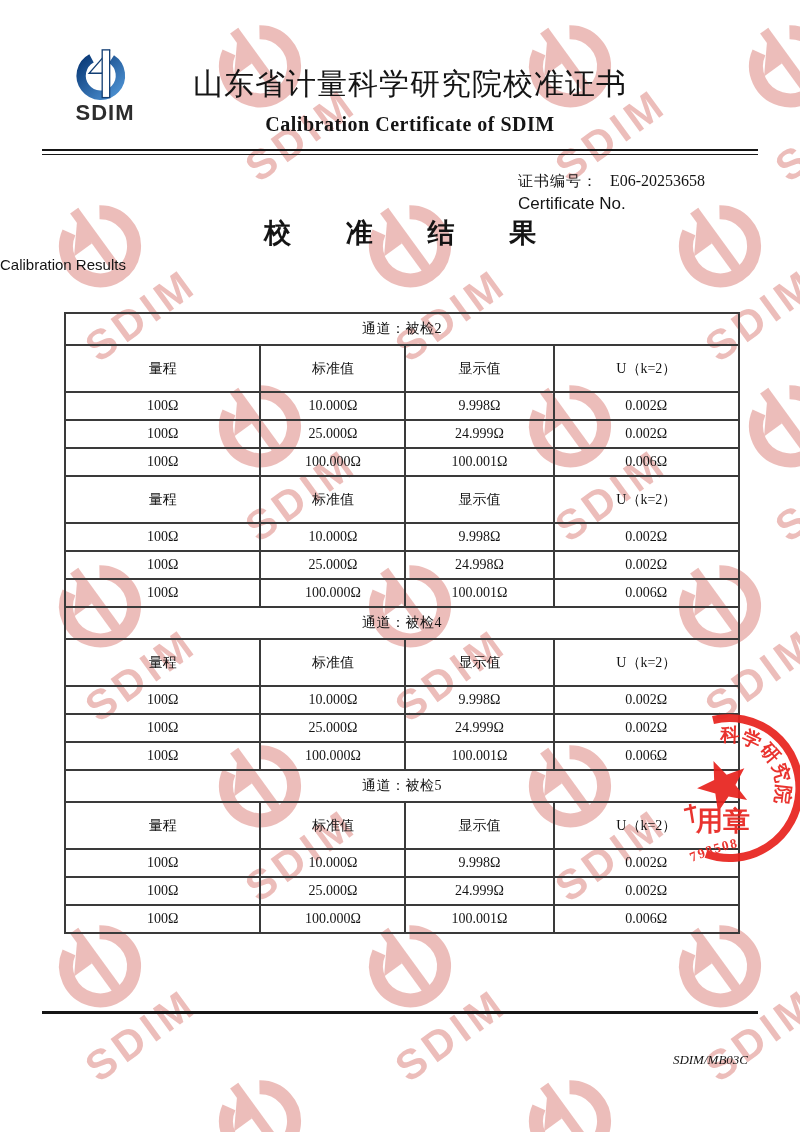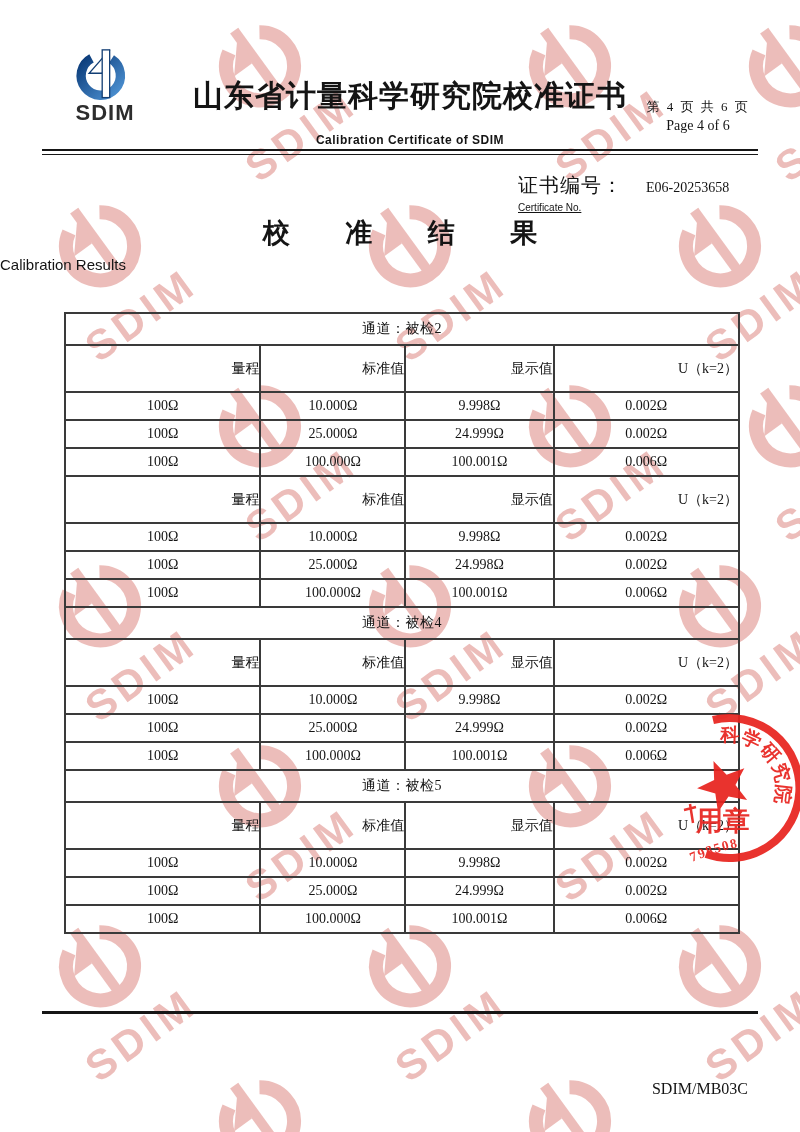--- a/index.html
+++ b/index.html
@@ -10,56 +10,56 @@
   }
   
   .wm-layer { position:absolute; inset:0; z-index:0; }
   .wm { position:absolute; width:220px; height:220px; }
   
   .logo { position:absolute; left:64px; top:48px; width:82px; text-align:center; z-index:2; }
   .logo svg { width:64px; height:58px; display:block; margin:0 auto; }
   .logo-text { font-family:"Liberation Sans","DejaVu Sans",sans-serif; font-weight:bold;
                font-size:22px; letter-spacing:1px; color:#2d2d2d; margin-top:-6px; }
   .titles { position:absolute; left:150px; top:60px; width:520px; text-align:center; z-index:2; }
-  .title-zh { font-size:30px; font-weight:bold; letter-spacing:1px; margin:16px; white-space:nowrap; }
-  .title-en { font-family:Liberation Sans, sans-serif; font-size:12px;
+  .title-zh { font-size:30px; font-weight:normal; letter-spacing:1px; margin:4px; white-space:nowrap; }
+  .title-en { font-family:Liberation Serif, serif; font-size:20px;
               font-weight:bold; margin:8px 0 0; letter-spacing:.5px; }
   .pageinfo { position:absolute; right:42px; top:98px; width:120px; text-align:center; z-index:2; }
   .pageinfo-zh { font-size:13px; letter-spacing:2px; white-space:nowrap; }
   .pageinfo-en { font-size:14px; margin-top:2px; white-space:nowrap; }
   .double-rule { position:absolute; left:42px; top:149px; width:716px; height:3px;
                  border-top:2.5px solid #161616; border-bottom:1.5px solid #161616; z-index:2; }
   
   .cert-no { position:absolute; left:518px; top:172px; width:260px; z-index:2; }
-  .cert-label { font-size:20px; letter-spacing:1px; }
-  .cert-num  { font-size:14px; margin-left:23px; }
-  .cert-en { font-family:"Liberation Sans","DejaVu Sans",sans-serif; font-size:10px; margin-top:3px;text-decoration:underline; }
+  .cert-label { font-size:15px; letter-spacing:1px; }
+  .cert-num  { font-size:16px; margin-left:12px; }
+  .cert-en { font-family:"Liberation Sans","DejaVu Sans",sans-serif; font-size:17px; margin-top:3px; }
   
   .sec-title { position:absolute; left:0; top:215px; width:100%; text-align:center;
-               font-family:Liberation Sans, sans-serif; font-weight:bold;
+               font-family:Liberation Serif, serif; font-weight:bold;
                font-size:27px; letter-spacing:24px; text-indent:24px; z-index:2; }
   .sec-sub { position:absolute; left:0; top:256px; width:100%; 
              font-family:"Liberation Sans","DejaVu Sans",sans-serif; font-size:15px; z-index:2; }
   
   .tables { position:absolute; left:64px; top:312px; width:676px; z-index:1; }
   table.cal { width:100%; border-collapse:collapse; table-layout:fixed; background:transparent; }
   table.cal + table.cal { margin-top:-2px; }
   table.cal td { border:2px solid #3a3a3a; text-align:center; vertical-align:middle;
                  font-size:14px; padding:0; background:transparent; }
   tr.chan td { height:30px; border-bottom-width:2.5px; letter-spacing:.5px; }
-  tr.head td { height:45px;text-align:right; }
+  tr.head td { height:45px; }
   tr.data td { height:26px;margin-top:32px; }
   td.ucol { }
   
   .seal { position:absolute; left:640px; top:696px; width:190px; height:190px; z-index:3; opacity:.92; }
   
   .foot-rule { position:absolute; left:42px; top:1011px; width:716px;
                border-top:3px solid #161616; z-index:2; }
   .notes { position:absolute; left:73px; top:1022px; font-size:14.5px; line-height:21px; z-index:2; }
-  .doccode { position:absolute; right:52px; top:1080px; font-size:16px; z-index:2; }
+  .doccode { position:absolute; right:52px; top:1052px; font-size:13px; z-index:2;font-style:italic; }
 </style>
 </head>
 <body>
 
 <div class="page">
 
   <svg width="0" height="0" style="position:absolute">
     <defs>
       <g id="wm-logo">
         <g fill="#c94137" stroke="#c94137" transform="rotate(-36 110 95)">
@@ -144,24 +144,20 @@
       <rect x="31" y="2" width="8" height="51" fill="#ffffff" stroke="#123e74" stroke-width="1.4"></rect>
     </svg>
     <div class="logo-text">SDIM</div>
   </div>
 
   <div class="titles">
     <div class="title-zh">山东省计量科学研究院校准证书</div>
     <div class="title-en">Calibration Certificate of SDIM</div>
   </div>
 
-  <div class="pageinfo">
-    <div class="pageinfo-zh">第 4 页 共 6 页</div>
-    <div class="pageinfo-en">Page 4 of  6</div>
-  </div>
 
   <div class="double-rule"></div>
 
   <div class="cert-no">
     <span class="cert-label">证书编号：</span><span class="cert-num">E06-20253658</span>
     <div class="cert-en">Certificate No.</div>
   </div>
 
   <div class="sec-title">校 准 结 果</div>
   <div class="sec-sub">Calibration Results</div>

